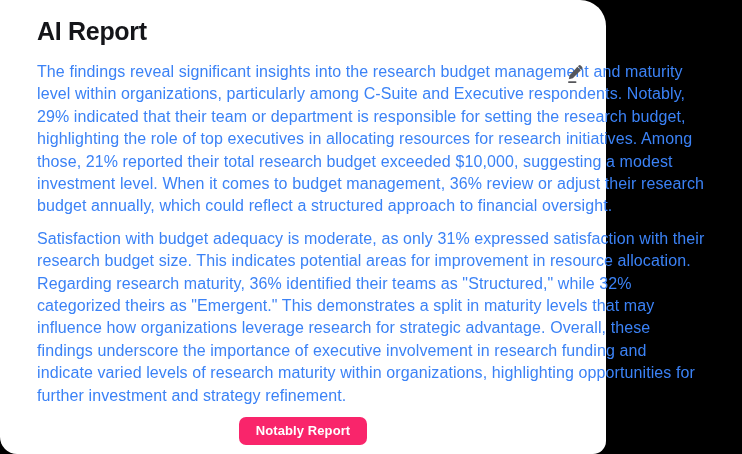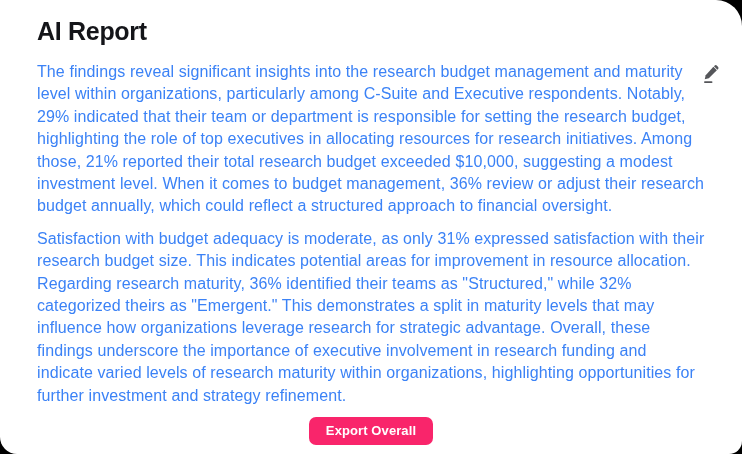--- a/index.html
+++ b/index.html
@@ -4,21 +4,21 @@
 <style>
   * { box-sizing: border-box; margin: 0; padding: 0; }
   html, body {
     width: 742px; height: 454px;
     background: #000000;
     font-family: "Liberation Sans", "DejaVu Sans", sans-serif;
     overflow: hidden;
   }
   .card {
     position: relative;
-    width: 742px; height: 454px;
+    width: 606px; height: 454px;
     background: #ffffff;
     border-radius: 0 26px 13px 17px; 
     padding: 17px 37px 0 37px;
   }
   .page-title {
     font-size: 25px;
     font-weight: 700;
     color: #141519;
     letter-spacing: -0.3px;
     margin-bottom: 15px;
@@ -73,16 +73,16 @@
       </svg>
     </span>
   </button>
 
   <div class="report-body">
     <p>The findings reveal significant insights into the research budget management and maturity level within organizations, particularly among C-Suite and Executive respondents. Notably, 29% indicated that their team or department is responsible for setting the research budget, highlighting the role of top executives in allocating resources for research initiatives. Among those, 21% reported their total research budget exceeded $10,000, suggesting a modest investment level. When it comes to budget management, 36% review or adjust their research budget annually, which could reflect a structured approach to financial oversight.</p>
     <p>Satisfaction with budget adequacy is moderate, as only 31% expressed satisfaction with their research budget size. This indicates potential areas for improvement in resource allocation. Regarding research maturity, 36% identified their teams as "Structured," while 32% categorized theirs as "Emergent." This demonstrates a split in maturity levels that may influence how organizations leverage research for strategic advantage. Overall, these findings underscore the importance of executive involvement in research funding and indicate varied levels of research maturity within organizations, highlighting opportunities for further investment and strategy refinement.</p>
   </div>
 
   <div class="actions">
-    <button class="export-btn" style="background: rgb(249, 37, 107);">Export Overall</button>
+    <button class="export-btn" style="background: rgb(249, 37, 107);">Notably Report</button>
   </div>
 
 </div>
 
 </body></html>

